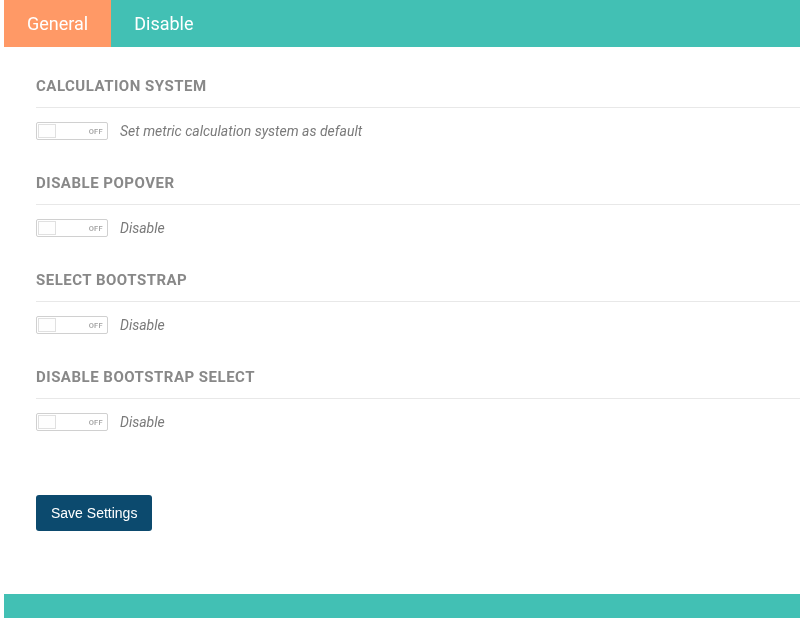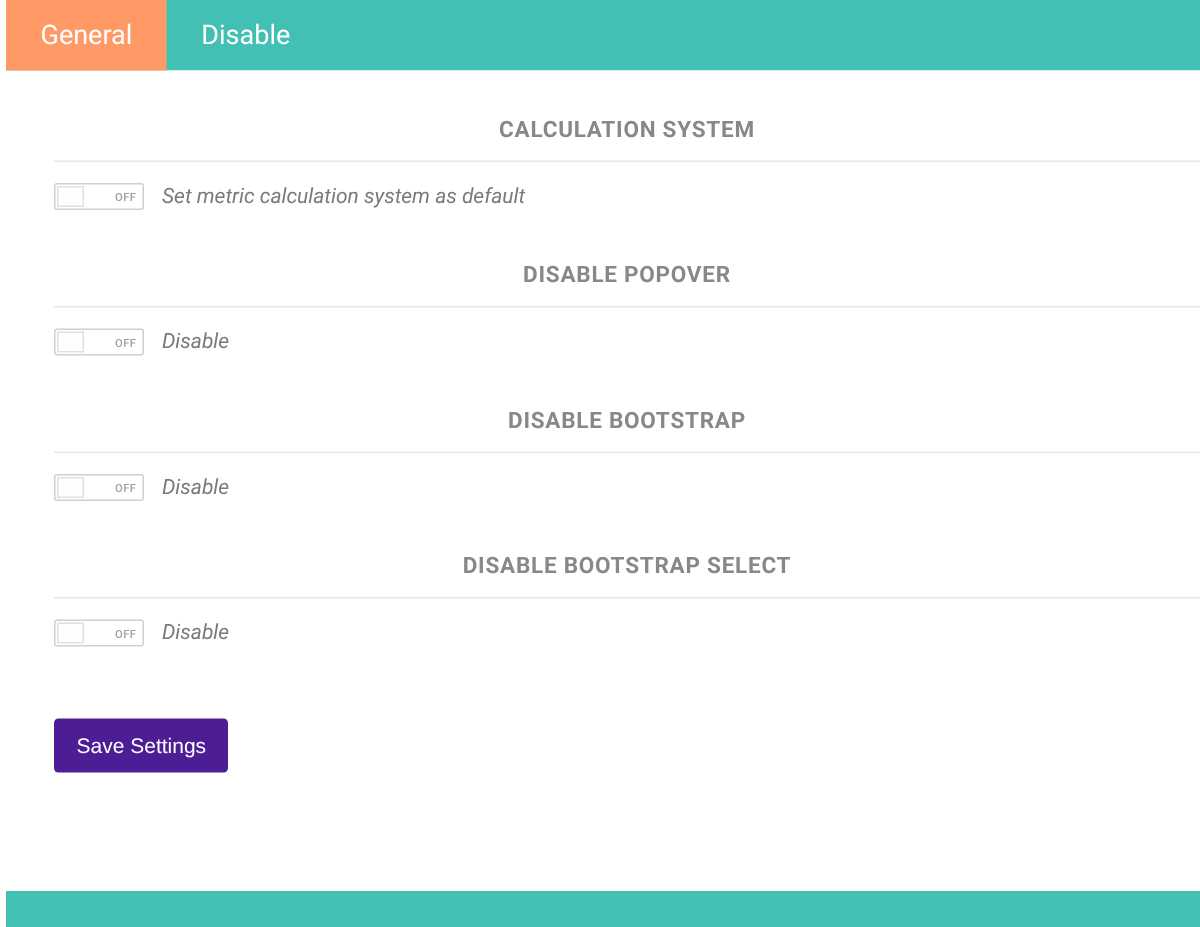--- a/index.html
+++ b/index.html
@@ -29,38 +29,37 @@
   }
   .tab.active {
     background: #ff9966;
   }
   .content {
     padding: 30px 0 0 36px;
     background: #fff;
   }
   .section {
     margin-bottom: 34px;
-    text-align: center;
   }
   .section-title {
     color: #888888;
     font-size: 15px;
     font-weight: 700;
     letter-spacing: 0.5px;
     padding-bottom: 12px;
     border-bottom: 1px solid #e8e8e8;
     margin-bottom: 14px;
   }
   .setting-row {
     display: flex;
     align-items: center;
     gap: 12px;
   }
   .toggle {
-    width: 60px;
+    width: 72px;
     height: 18px;
     border: 1px solid #d0d0d0;
     border-radius: 2px;
     display: flex;
     align-items: center;
     justify-content: flex-end;
     padding: 0 4px;
     background: #ffffff;
     cursor: pointer;
     position: relative;
@@ -81,28 +80,28 @@
     letter-spacing: 0.3px;
     font-weight: 500;
     margin-left: 16px;
   }
   .setting-desc {
     color: #7a7a7a;
     font-size: 14px;
     font-style: italic;
   }
   .save-btn {
-    background: #4c1d95;
+    background: #0c4a6e;
     color: #fff;
     border: none;
     border-radius: 3px;
     padding: 10px 15px;
     font-size: 14px;
     cursor: pointer;
-    margin-top: 14px;
+    margin-top: 30px;
   }
   .footer-bar {
     position: absolute;
     left: 4px;
     right: 0;
     bottom: 0;
     height: 24px;
     background: #42c0b4;
   }
 </style>
@@ -132,21 +131,21 @@
     <div class="setting-row">
       <div class="toggle">
         <div class="toggle-handle"></div>
         <span class="toggle-label">OFF</span>
       </div>
       <span class="setting-desc">Disable</span>
     </div>
   </div>
 
   <div class="section">
-    <div class="section-title">DISABLE BOOTSTRAP</div>
+    <div class="section-title">SELECT BOOTSTRAP</div>
     <div class="setting-row">
       <div class="toggle">
         <div class="toggle-handle"></div>
         <span class="toggle-label">OFF</span>
       </div>
       <span class="setting-desc">Disable</span>
     </div>
   </div>
 
   <div class="section">

